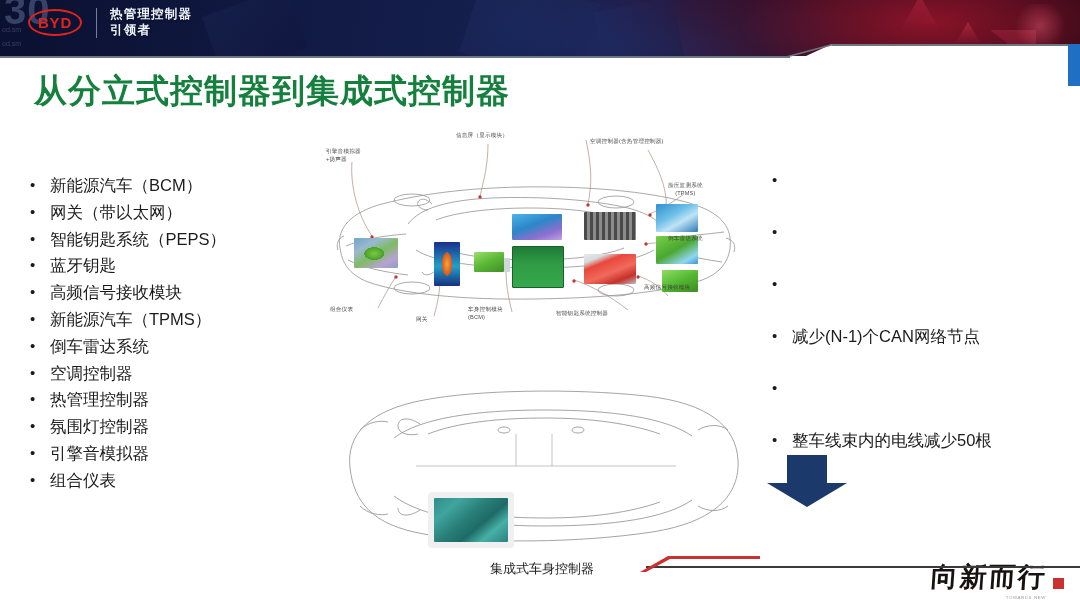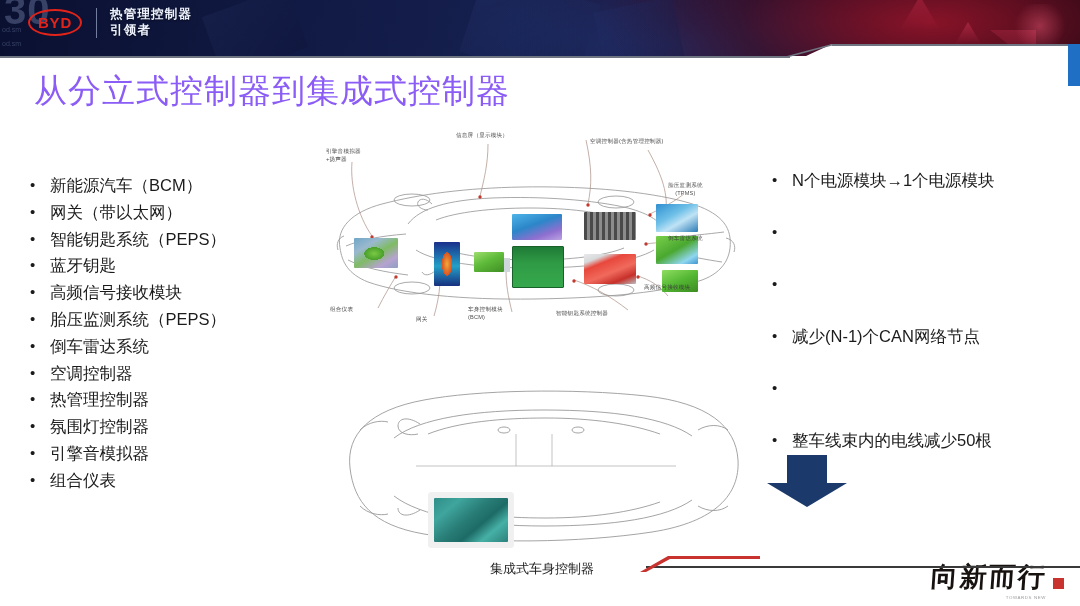--- a/index.html
+++ b/index.html
@@ -85,21 +85,21 @@
     position:absolute; left:786px; top:44px; width:52px; height:13px; z-index:5;
   }
   .blue-tab {
     position:absolute; right:0px; top:44px; width:12px; height:42px;
     background:#1f6fc4; z-index:6;
   }
 
   
   .title {
     position:absolute; left:34px; top:69px;
-    font-size:33px; font-weight:400; color:#8b5cf6;
+    font-size:33px; font-weight:700; color:#15803d;
     letter-spacing:1px; white-space:nowrap;
   }
 
   
   .col-left { position:absolute; left:30px; top:172px; width:290px; }
   .col-right { position:absolute; left:772px; top:170px; width:300px; }
   .bullet {
     display:flex; align-items:flex-start;
     font-size:16.5px; color:#1b1b1b; line-height:26.8px;
     white-space:nowrap;
@@ -212,21 +212,21 @@
   <div class="bullet">
       <span class="dot">•</span>
       <span>蓝牙钥匙</span>
     </div>
   <div class="bullet">
       <span class="dot">•</span>
       <span>高频信号接收模块</span>
     </div>
   <div class="bullet">
       <span class="dot">•</span>
-      <span>胎压监测系统（PEPS）</span>
+      <span>新能源汽车（TPMS）</span>
     </div>
   <div class="bullet">
       <span class="dot">•</span>
       <span>倒车雷达系统</span>
     </div>
   <div class="bullet">
       <span class="dot">•</span>
       <span>空调控制器</span>
     </div>
   <div class="bullet">
@@ -243,21 +243,20 @@
     </div>
   <div class="bullet">
       <span class="dot">•</span>
       <span>组合仪表</span>
     </div>
 </div>
 
 <div class="col-right">
   <div class="bullet">
       <span class="dot">•</span>
-      <span>N个电源模块→1个电源模块</span>
     </div>
   <div class="bullet">
       <span class="dot">•</span>
     </div>
   <div class="bullet">
       <span class="dot">•</span>
     </div>
   <div class="bullet">
       <span class="dot">•</span>
       <span>减少(N-1)个CAN网络节点</span>

